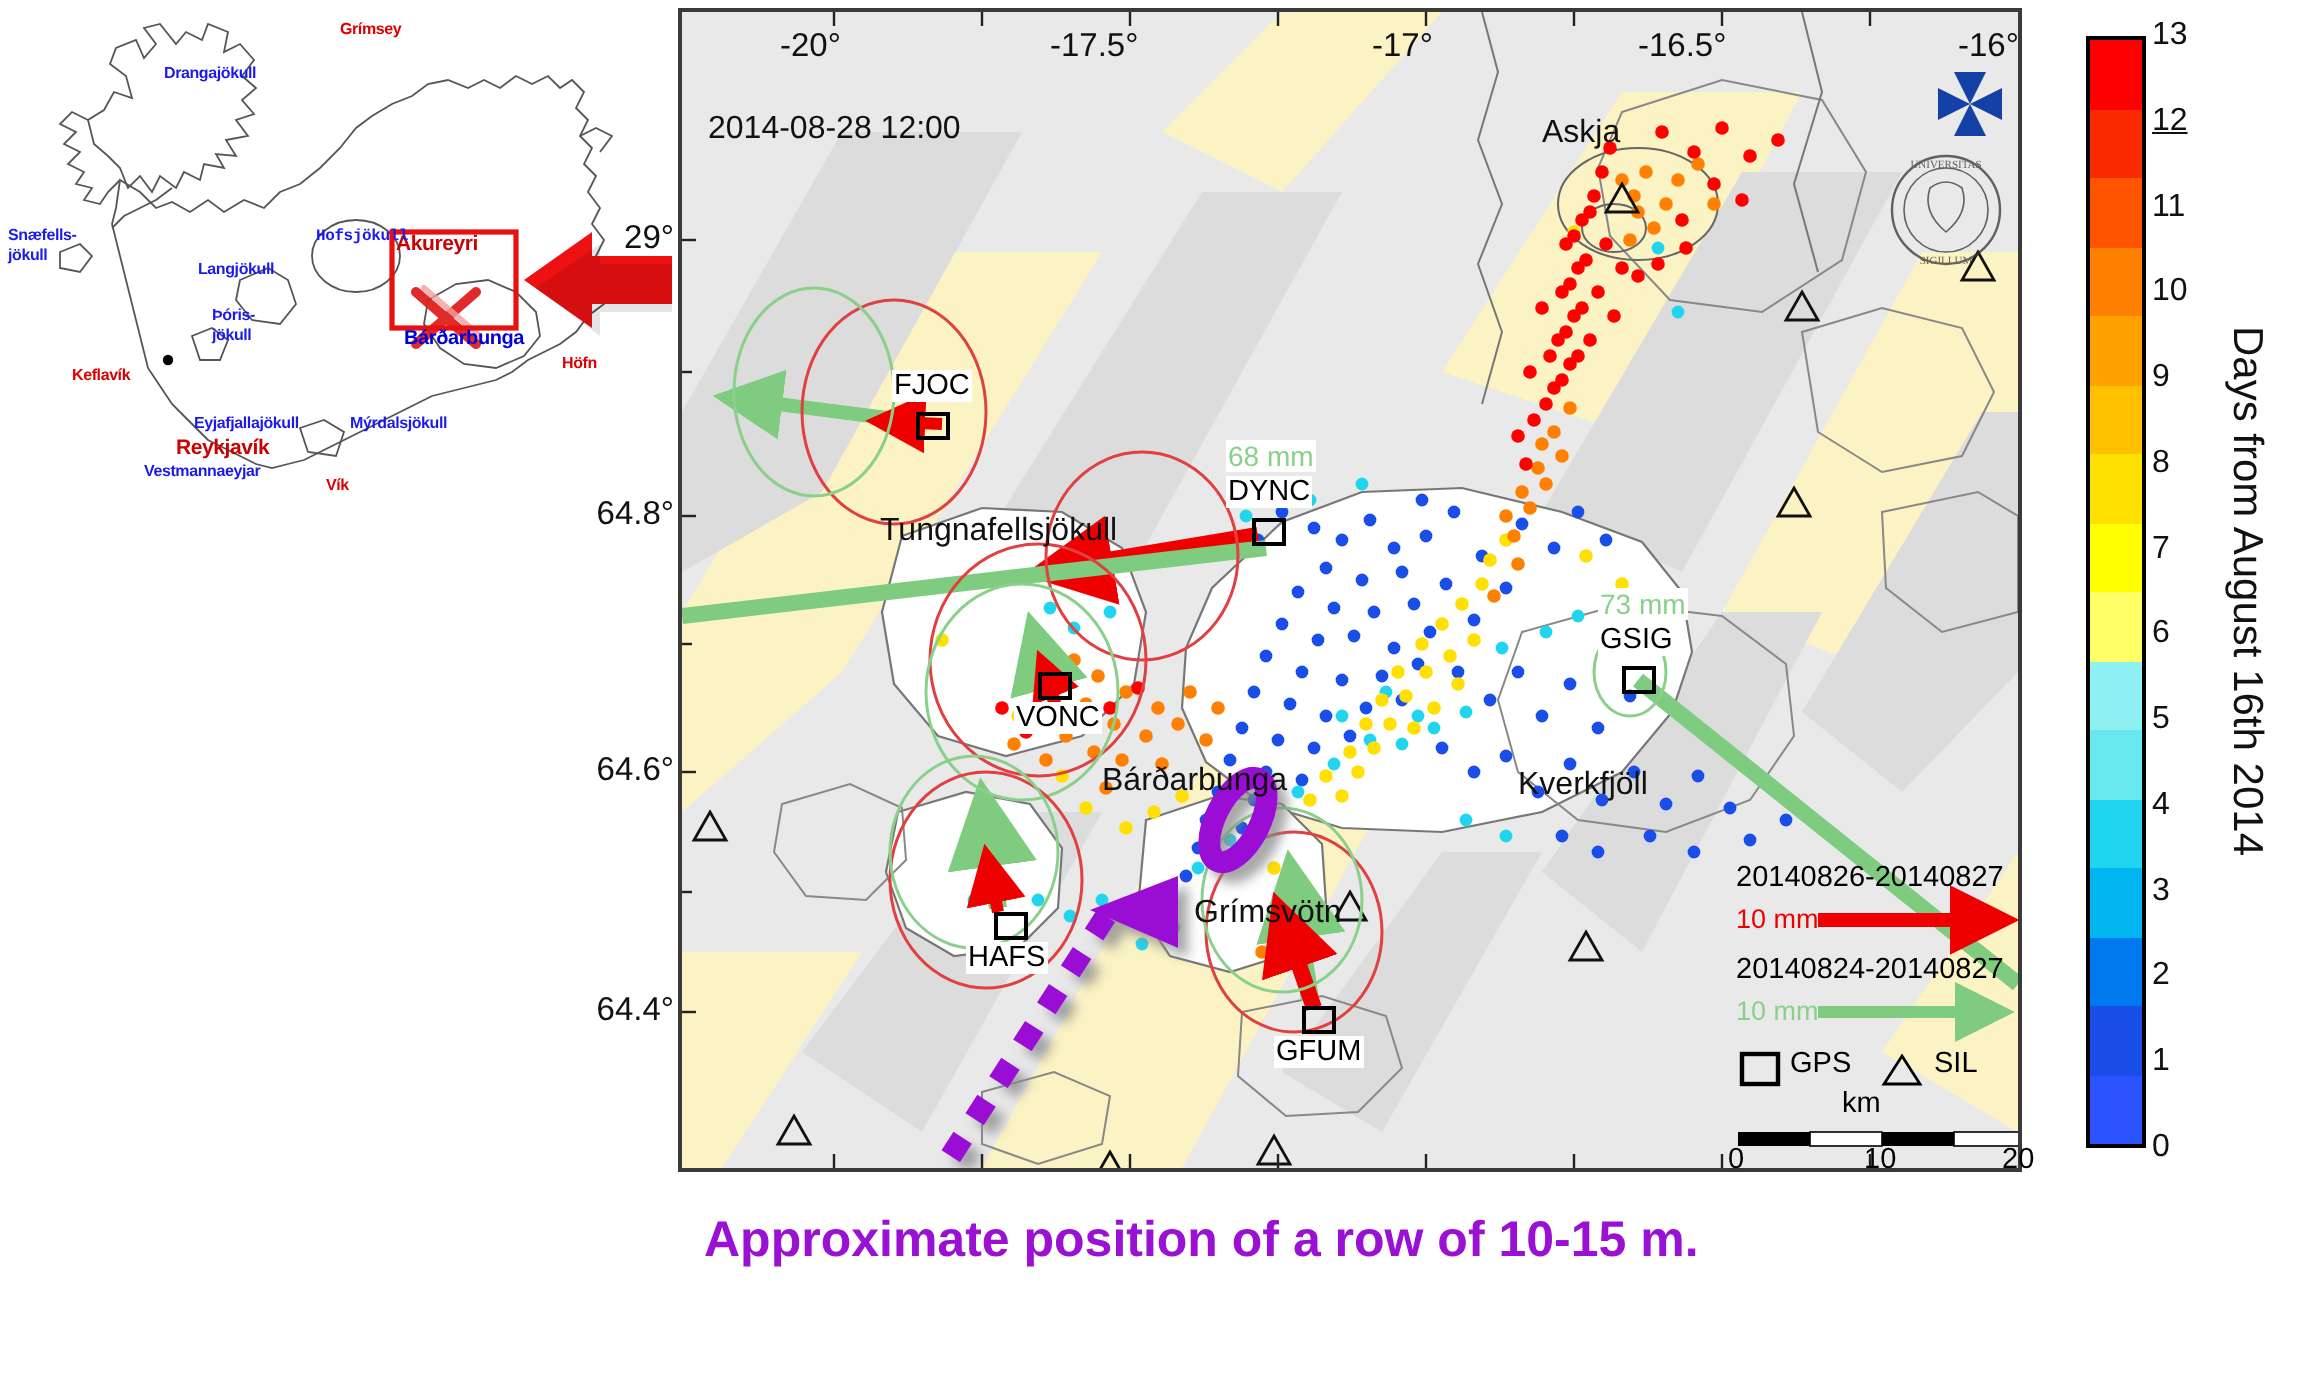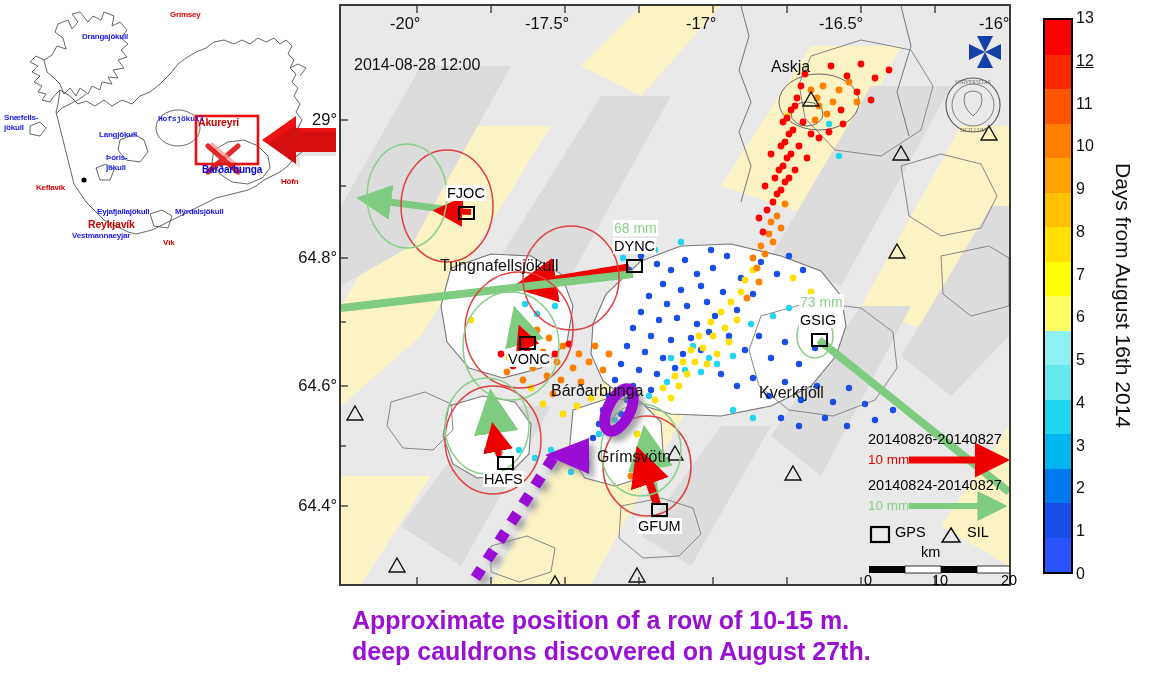--- a/index.html
+++ b/index.html
@@ -635,21 +635,20 @@
     <div class="cbseg" style="height: 6.25%; background: rgb(34, 213, 238);"></div>
     <div class="cbseg" style="height: 6.25%; background: rgb(0, 181, 240);"></div>
     <div class="cbseg" style="height: 6.25%; background: rgb(0, 120, 238);"></div>
     <div class="cbseg" style="height: 6.25%; background: rgb(26, 78, 232);"></div>
     <div class="cbseg" style="height: 6.25%; background: rgb(43, 82, 255);"></div>
   </div>
 <div id="cbtitle">Days from August 16th 2014</div>
 
 <div id="caption">
   <div>Approximate position of a row of 10-15 m.</div>
-  <div>deep cauldrons discovered on August 27th.</div>
 </div>
 
 <div class="cbtick" style="top: 18px;">13</div>
 <div class="cbtick" style="top: 60.7692px; text-decoration: underline;">12</div>
 <div class="cbtick" style="top: 103.538px;">11</div>
 <div class="cbtick" style="top: 146.308px;">10</div>
 <div class="cbtick" style="top: 189.077px;">9</div>
 <div class="cbtick" style="top: 231.846px;">8</div>
 <div class="cbtick" style="top: 274.615px;">7</div>
 <div class="cbtick" style="top: 317.385px;">6</div>

